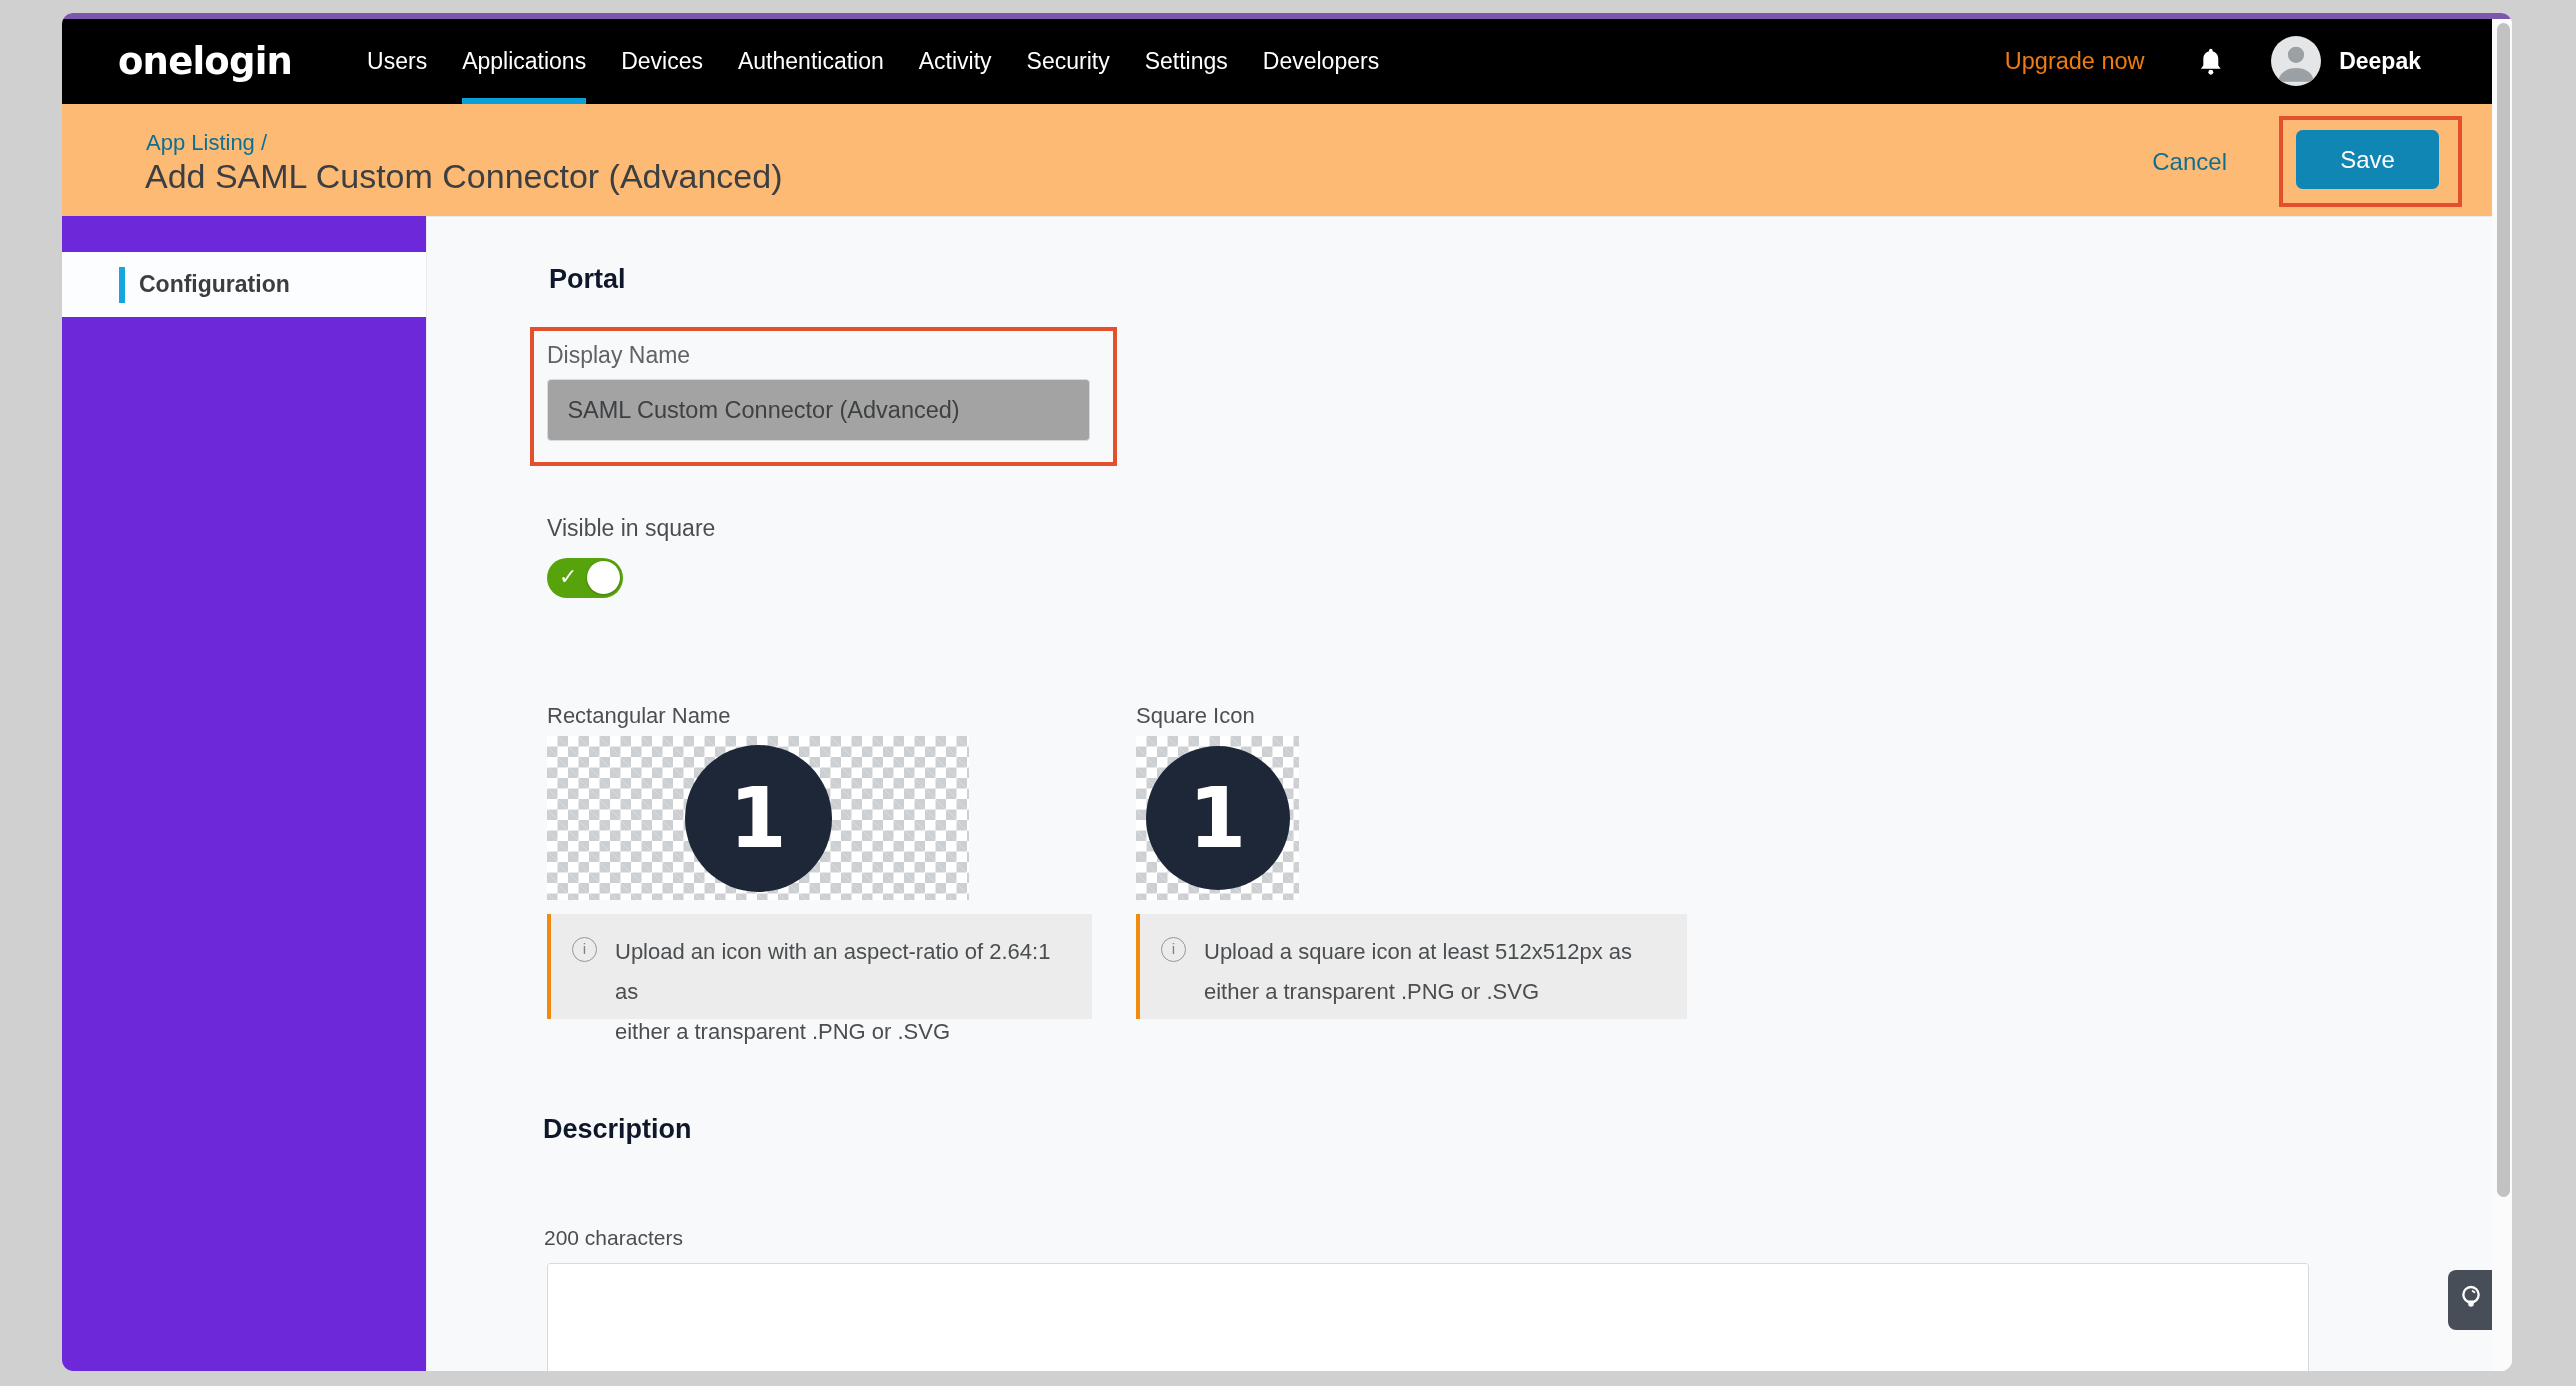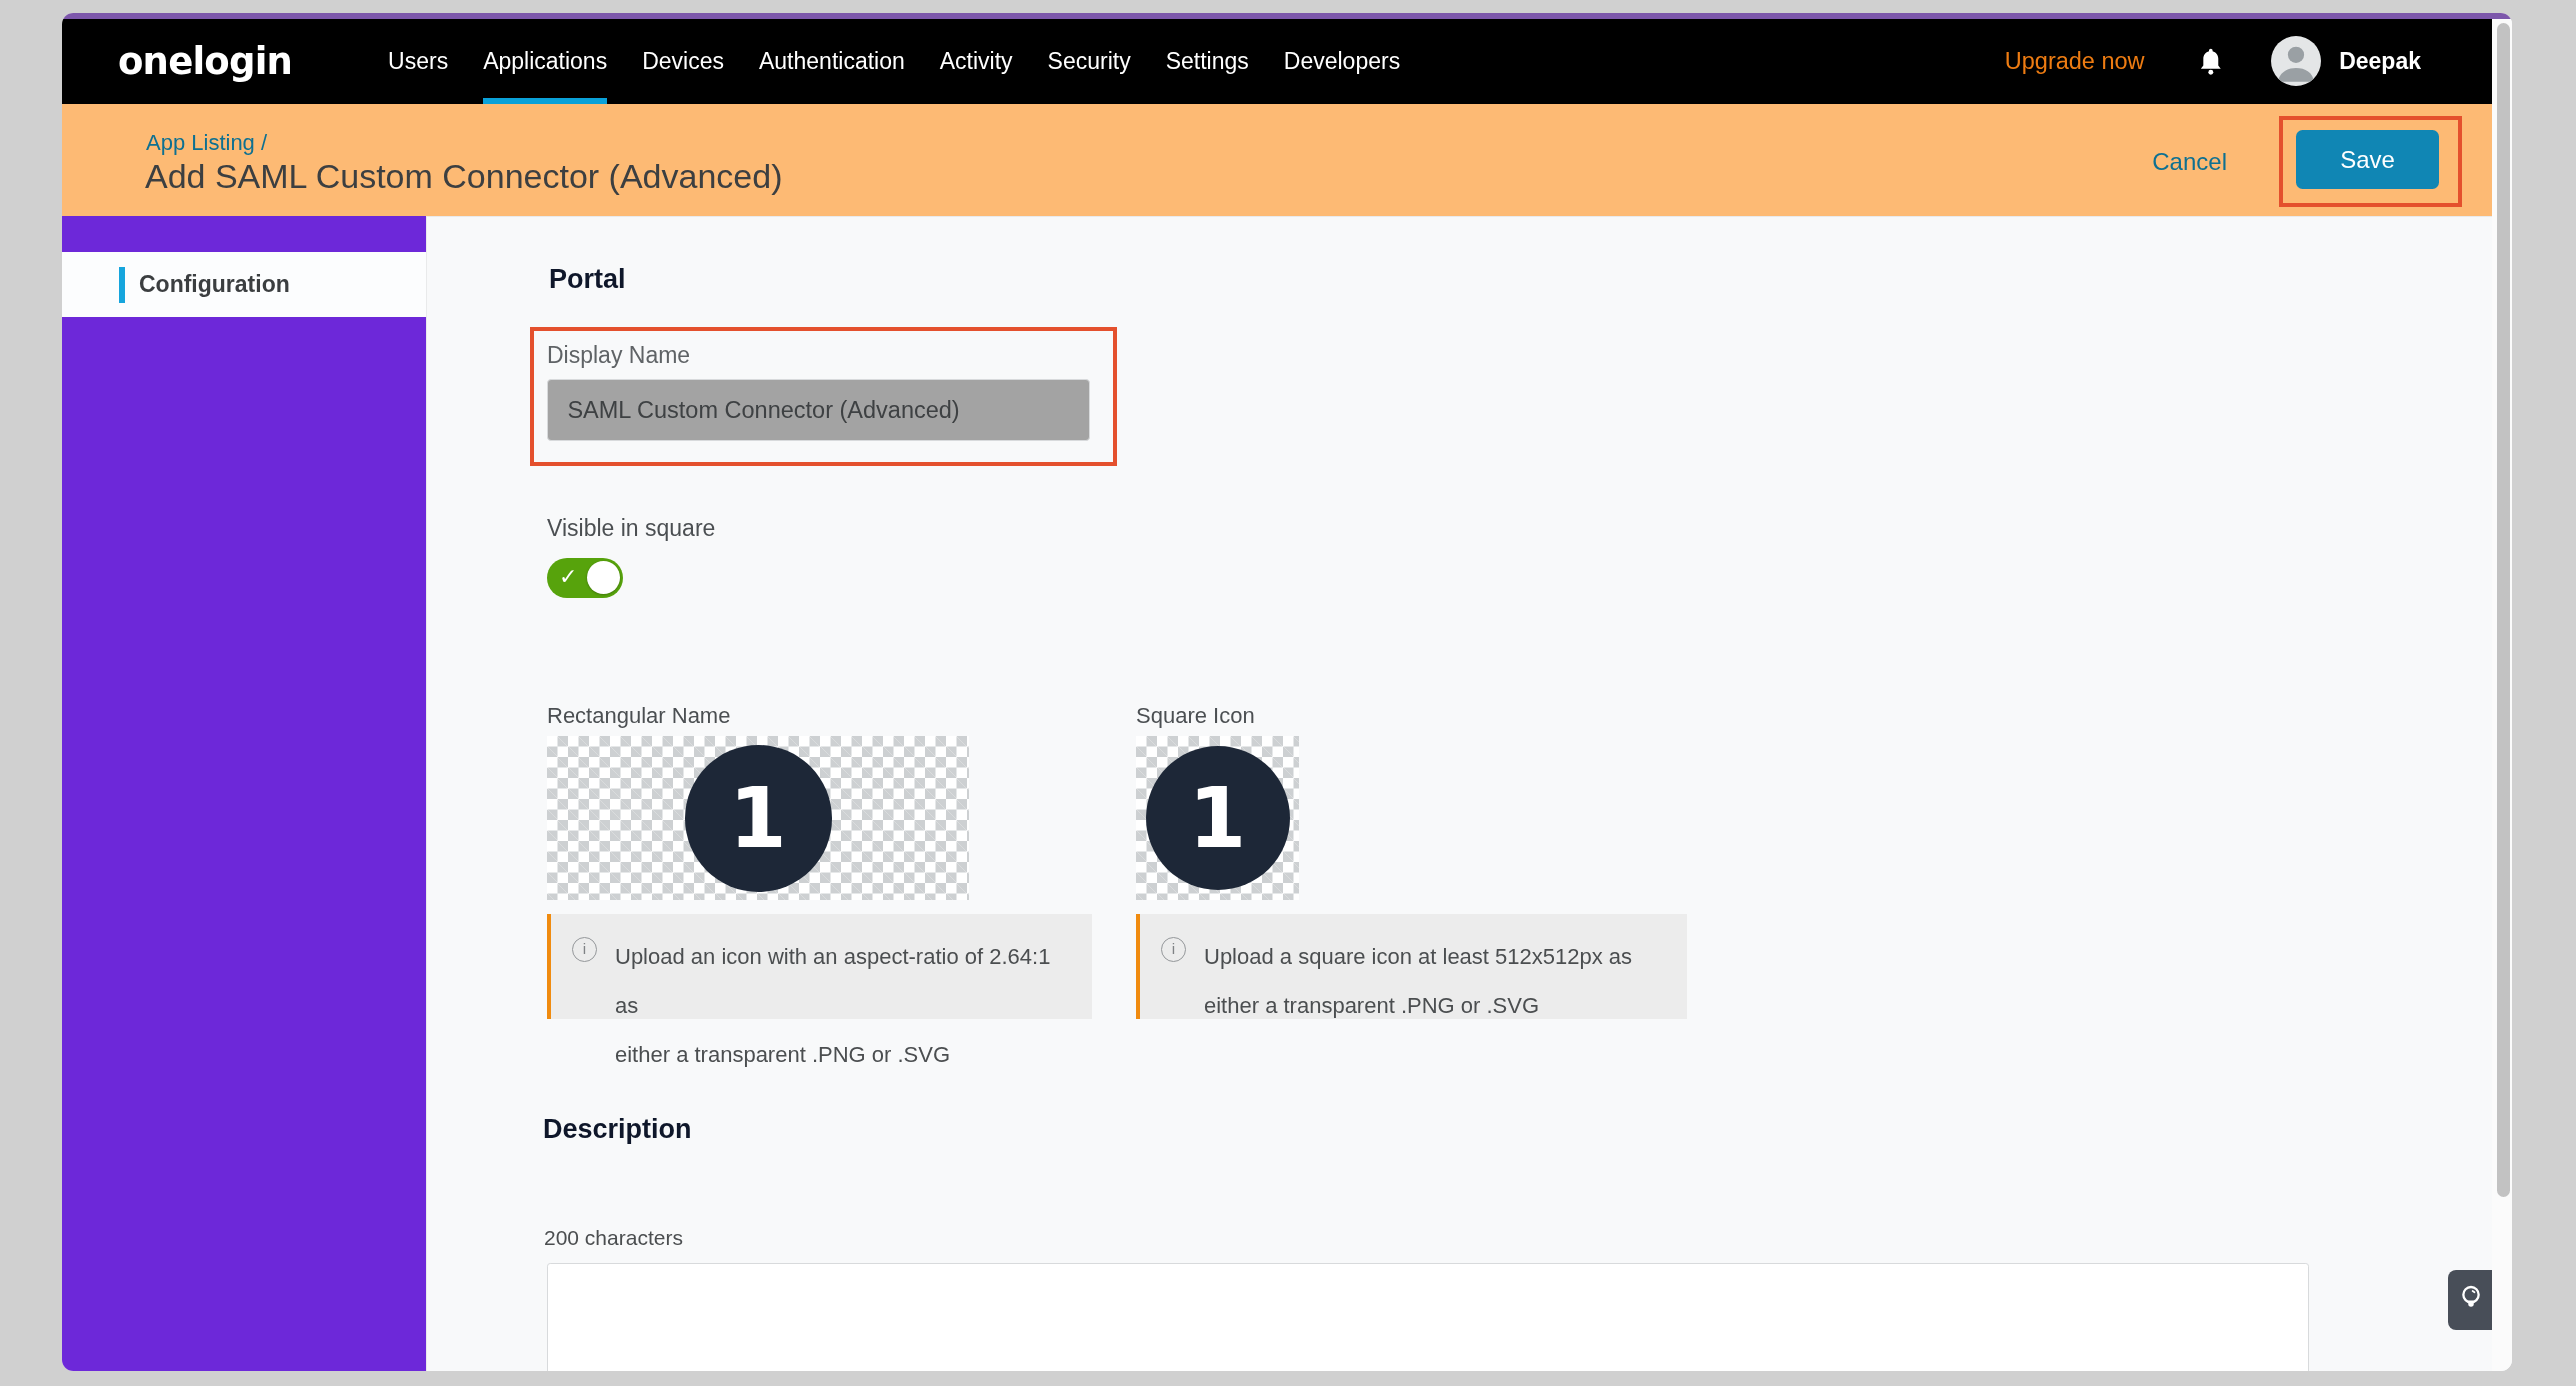--- a/index.html
+++ b/index.html
@@ -7,21 +7,21 @@
   body { background:#d0d0d0; font-family:"Liberation Sans","DejaVu Sans",sans-serif; position:relative; }
 
   .page { position:absolute; left:62px; top:13px; width:2450px; height:1358px;
           background:#f8f9fa; border-radius:11.3px; overflow:hidden; }
 
   .purple-top { position:absolute; left:0; top:0; width:100%; height:5.7px; background:#7d57ab; }
 
   
   .nav { position:absolute; left:0; top:5.7px; width:2430px; height:85px; background:#000;
          display:flex; align-items:center; }
-  .logo { margin-left:56px; margin-right:96px; color:#fff; font-size:37px; font-weight:700;
+  .logo { margin-left:56px; margin-right:75px; color:#fff; font-size:37px; font-weight:700;
           letter-spacing:-0.8px; font-family:"DejaVu Sans","Liberation Sans",sans-serif; }
   .nav-items { display:flex; height:100%; align-items:flex-end; column-gap:35px; }
   .nav-item { position:relative; height:100%; display:flex; align-items:center;
               color:#fff; font-size:23px; font-weight:500; cursor:pointer; white-space:nowrap; }
   .nav-item.active::after { content:""; position:absolute; left:0; right:0; bottom:0; height:5.7px;
               background:#0aa1d8; }
   .nav-right { margin-left:auto; display:flex; align-items:center; padding-right:71px; }
   .upgrade { color:#ee7c12; font-size:23.5px; font-weight:500; margin-right:52px; white-space:nowrap; cursor:pointer; }
   .bell { width:27.6px; height:29px; margin-right:47px; cursor:pointer; }
   .avatar { width:50px; height:50px; border-radius:50%; background:#e4e6e7; overflow:hidden;
@@ -92,21 +92,21 @@
       font-family:"DejaVu Sans","Liberation Sans",sans-serif; }
 
   
   .infobox { position:absolute; top:901px; height:105px; background:#ececec;
       border-left:4px solid #f08b0f; display:flex; padding:18px 14.6px 0 21px; }
   .infobox-rect { left:485px; width:545px; }
   .infobox-square { left:1074px; width:551px; }
   .info-ic { width:25px; height:25px; border:1.6px solid #94979a; border-radius:50%; color:#7f8285;
       font-size:15.4px; display:flex; align-items:center; justify-content:center; flex:none;
       margin-top:4.9px; font-style:normal; }
-  .info-text { margin-left:18px; font-size:22px; color:#4b4e50; line-height:49px; }
+  .info-text { margin-left:18px; font-size:22px; color:#4b4e50; line-height:40px; }
 
   .desc-textarea { position:absolute; left:485px; top:1250px; width:1762px; height:194px;
       background:#fff; border:1.6px solid #d8dadc; border-radius:3.2px; resize:none;
       font-family:inherit; font-size:23.5px; color:#3e4143; padding:16px 19.4px; }
 
   .bulb-btn { position:absolute; left:2386px; top:1257px; width:45px; height:60px; background:#484e58;
       border:none; border-radius:8px 0 0 8px; display:flex; align-items:center; justify-content:center;
       cursor:pointer; }
 
   

